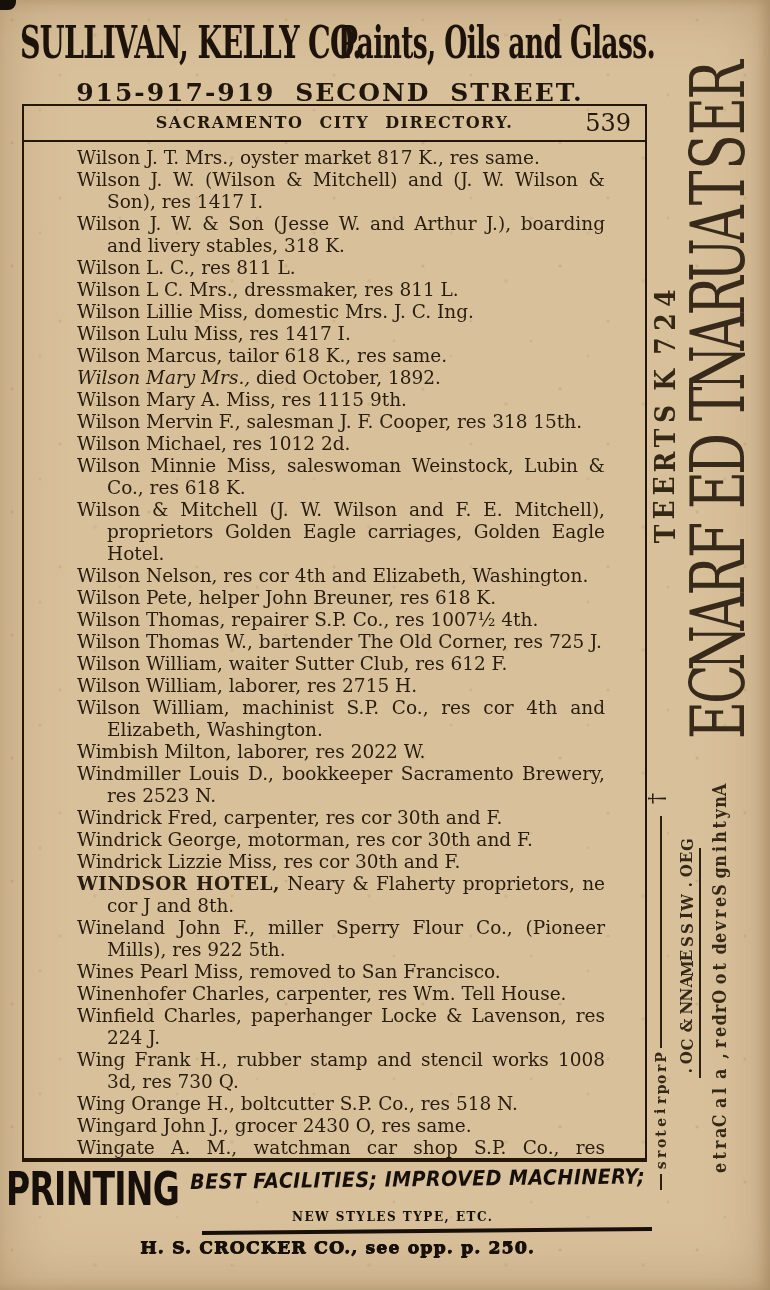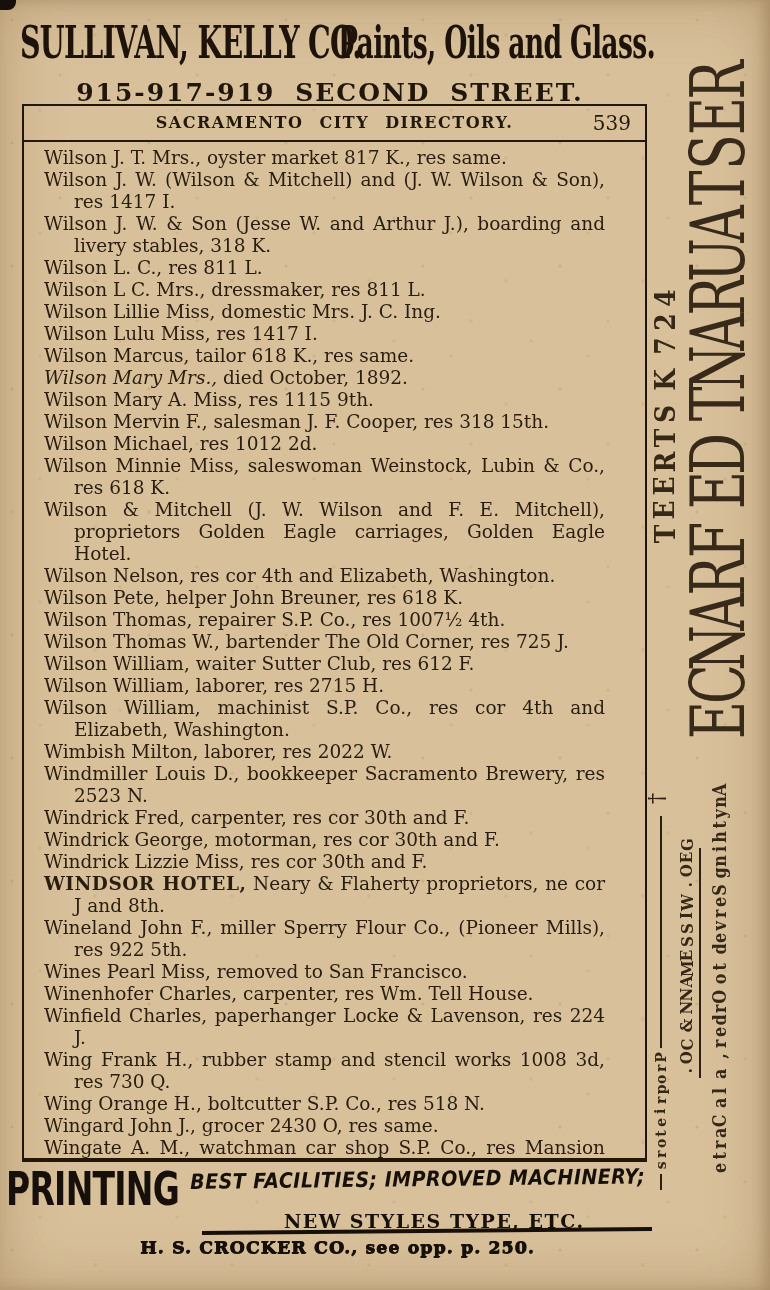--- a/index.html
+++ b/index.html
@@ -46,23 +46,23 @@
   }
   .dir-head{
     position:relative;height:34px;border-bottom:2.5px solid #241709;
   }
   .dir-title{
     position:absolute;left:0;right:0;top:0;line-height:34px;text-align:center;
     font-weight:bold;font-size:16px;letter-spacing:1.5px;word-spacing:9px;color:#23180c;border-radius:9px;
   }
   .dir-pageno{
     position:absolute;right:14px;top:0;line-height:34px;
-    font-size:20px;color:#23180c;
-  }
-  .entries{padding:5px 40px 0 20px;}
+    font-size:24px;color:#23180c;
+  }
+  .entries{padding:5px 40px 0 20px;margin-left:33px;}
   .entry{
     margin:0;font-size:18.5px;line-height:22px;
     text-align:justify;
     padding-left:30px;text-indent:-30px;
     color:#291d10;
   }
   .e-name{white-space:normal;}
   .e-name.italic{font-style:italic;}
   .e-name.bold{font-weight:bold;letter-spacing:.5px;}
 
@@ -89,22 +89,22 @@
     font-weight:bold;font-size:44px;color:#17100a;white-space:nowrap;
     transform:scale(.75,1.05);transform-origin:left top;letter-spacing:-1px;
   }
   .facilities{
     position:absolute;left:190px;top:1169px;width:470px;
     font-family:"DejaVu Sans","Liberation Sans",sans-serif;
     font-style:italic;font-weight:bold;font-size:20px;color:#17100a;white-space:nowrap;
     transform:rotate(-.7deg) scale(.95,1.05);transform-origin:left top;letter-spacing:.5px;
   }
   .newstyles{
-    position:absolute;left:284px;top:1210px;
-    font-weight:bold;font-size:19px;letter-spacing:1.5px;color:#17100a;white-space:nowrap;
+    position:absolute;left:292px;top:1210px;
+    font-weight:bold;font-size:12px;letter-spacing:1.5px;color:#17100a;white-space:nowrap;
   }
   .rule{
     position:absolute;left:202px;top:1229px;width:450px;height:4px;background:#17100a;
     transform:rotate(-.5deg);
   }
   .crocker{
     position:absolute;left:140px;top:1237px;
     font-weight:bold;font-size:17.5px;letter-spacing:1px;color:#17100a;white-space:nowrap;
     text-shadow:.7px 0 0 #17100a, 0 .5px 0 #17100a;
   }

